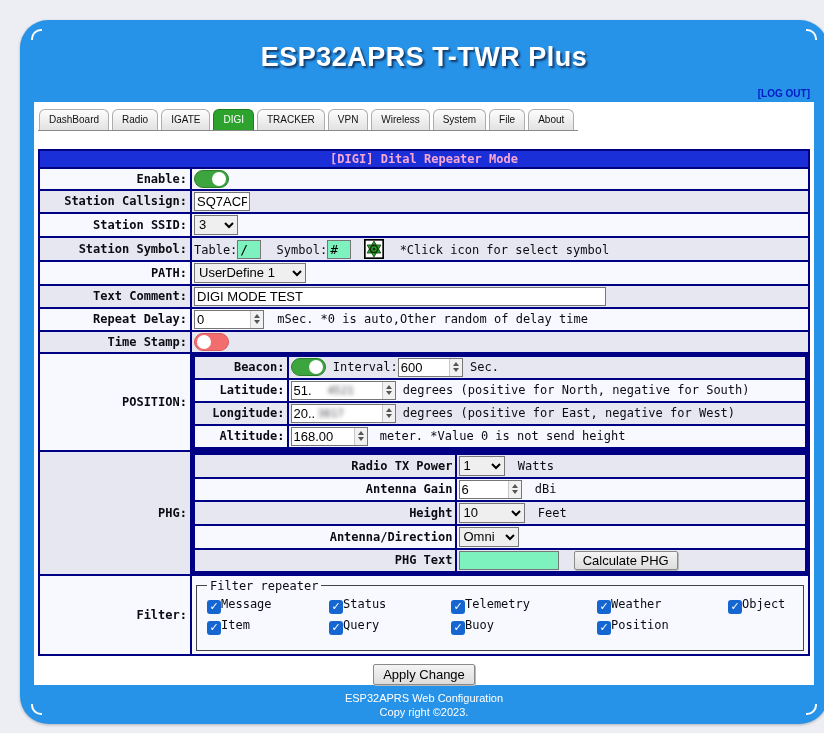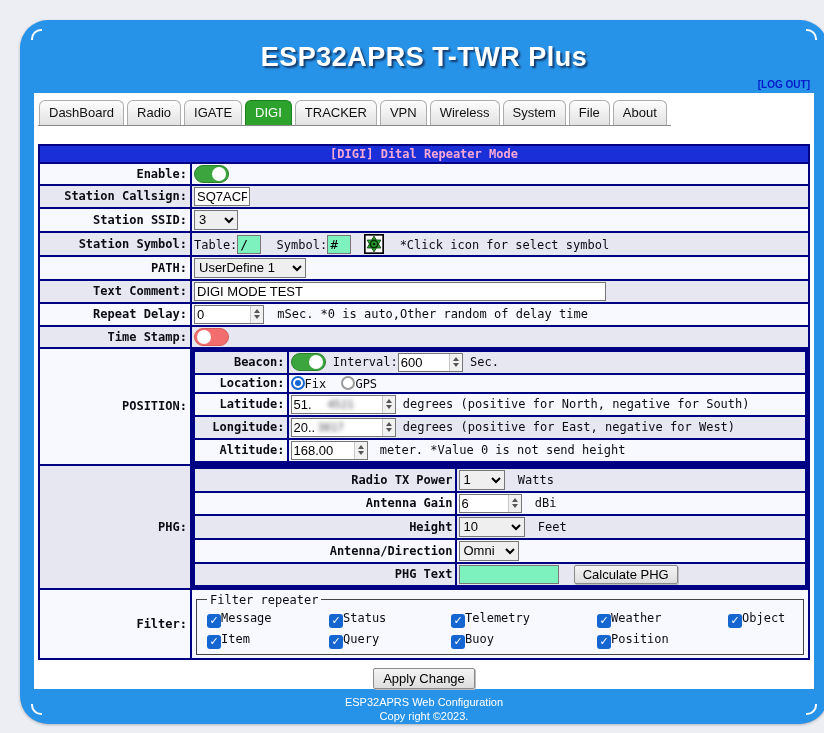--- a/index.html
+++ b/index.html
@@ -14,21 +14,21 @@
 
   .hdr { height:84px; position:relative; }
   .hdr h1 { text-align:center; padding-top:22px; color:#fff; font-size:27px; font-weight:bold;
             letter-spacing:.5px; text-shadow:2px 2px 2px rgba(10,10,40,.65); }
   .logout { position:absolute; right:18px; bottom:3px; font-size:10px; font-weight:bold; color:#0019C8;
             text-decoration:none; }
 
   .content { flex:1; margin:0 14px; background:#fff; padding:7px 4px 0 4px; }
 
   .tabs { display:flex; width:max-content; border-bottom:1px solid #8a8a8a; padding:0 1px; }
-  .tab { font-size:13px; color:#111; background:linear-gradient(#FDFDFD,#E2E2E2); border:1px solid #ADADAD;
+  .tab { font-size:10px; color:#111; background:linear-gradient(#FDFDFD,#E2E2E2); border:1px solid #ADADAD;
          border-bottom:none; border-radius:6px 6px 0 0; padding:4px 9px 5px 9px; margin-right:3px; cursor:pointer; }
   .tab.active { background:#2DA32D; color:#fff; border-color:#1F7F1F; }
 
   table.cfg { width:100%; margin-top:18px; border-collapse:collapse; border:2px solid #000085;
               font-family:"DejaVu Sans Mono","Liberation Mono",monospace; font-size:12px; color:#0B0B14; }
   table.cfg td { border:2px solid #000085; }
   td.sect-hdr { background:#1B2FD9; color:#f9a8d4; font-weight:bold; text-align:center; padding:1px 0; font-size:12px; }
   td.lbl { width:152px; text-align:right; font-weight:bold; padding:2px 3px 2px 0; white-space:nowrap; }
   td.val { padding:1px 2px; }
   tr.rA > td { background:#F8F8FF; }
@@ -61,21 +61,21 @@
   .radio.sel { border:2px solid #1566D0; }
   .radio.sel::after { content:""; position:absolute; left:2px; top:2px; width:6px; height:6px; border-radius:50%; background:#1566D0; }
   .radio.un { border:2px solid #9a9a9a; }
 
   table.inner { width:100%; border-collapse:collapse; border:3px solid #000085; }
   table.inner td { border:2px solid #000085; padding:1px 2px; }
   table.inner td.ilbl { text-align:right; font-weight:bold; white-space:nowrap; padding-right:2px; }
   .pos-tbl td.ilbl { width:94px; }
   .phg-tbl td.ilbl { width:262px; }
 
-  fieldset.filter { margin:2px; border:1px solid #444; padding:2px 4px 5px 10px; }
+  fieldset.filter { margin:2px; border:1px solid #444; padding:2px 4px 15px 10px; }
   fieldset.filter legend { font-size:12px; padding:0 3px; }
   .fgrid { display:grid; grid-template-columns:122px 122px 146px 131px 1fr; row-gap:4px; padding-top:2px; }
   .fitem { white-space:nowrap; }
 
   .btnrow { text-align:center; margin:8px 0 0 0; }
   button.std { font-family:"Liberation Sans",sans-serif; font-size:13px; background:linear-gradient(#F4F4F4,#DDD);
                border:1px solid #8a8a8a; border-radius:2px; padding:2px 9px; cursor:pointer; box-shadow:1px 1px 0 #bbb; }
   button.calc { padding:1px 8px; }
 
   .ftr { height:40px; color:#fff; font-size:11px; text-align:center; padding-top:6px; line-height:14px; }
@@ -193,27 +193,20 @@
               <td>
                 <span class="toggle on"><span class="knob"></span></span>
                 <span>Interval:</span><span class="numwrap">
                         <input type="text" style="width: 50px;" value="600">
                         <span class="spin">
                           <i class="up"></i>
                           <i class="dn"></i>
                         </span>
                       </span>
                 <span>Sec.</span>
-              </td>
-            </tr>
-            <tr class="rA">
-              <td class="ilbl">Location:</td>
-              <td>
-                <span class="radio sel"></span><span>Fix</span>
-                <span class="radio un" style="margin-left:8px"></span><span>GPS</span>
               </td>
             </tr>
             <tr class="rA">
               <td class="ilbl">Latitude:</td>
               <td>
                 <span class="numwrap">
                         <input type="text" style="width: 90px;" value="51.">
                         <span class="smudge" style="left:36px">4521</span>
                         <span class="spin">
                           <i class="up"></i>

